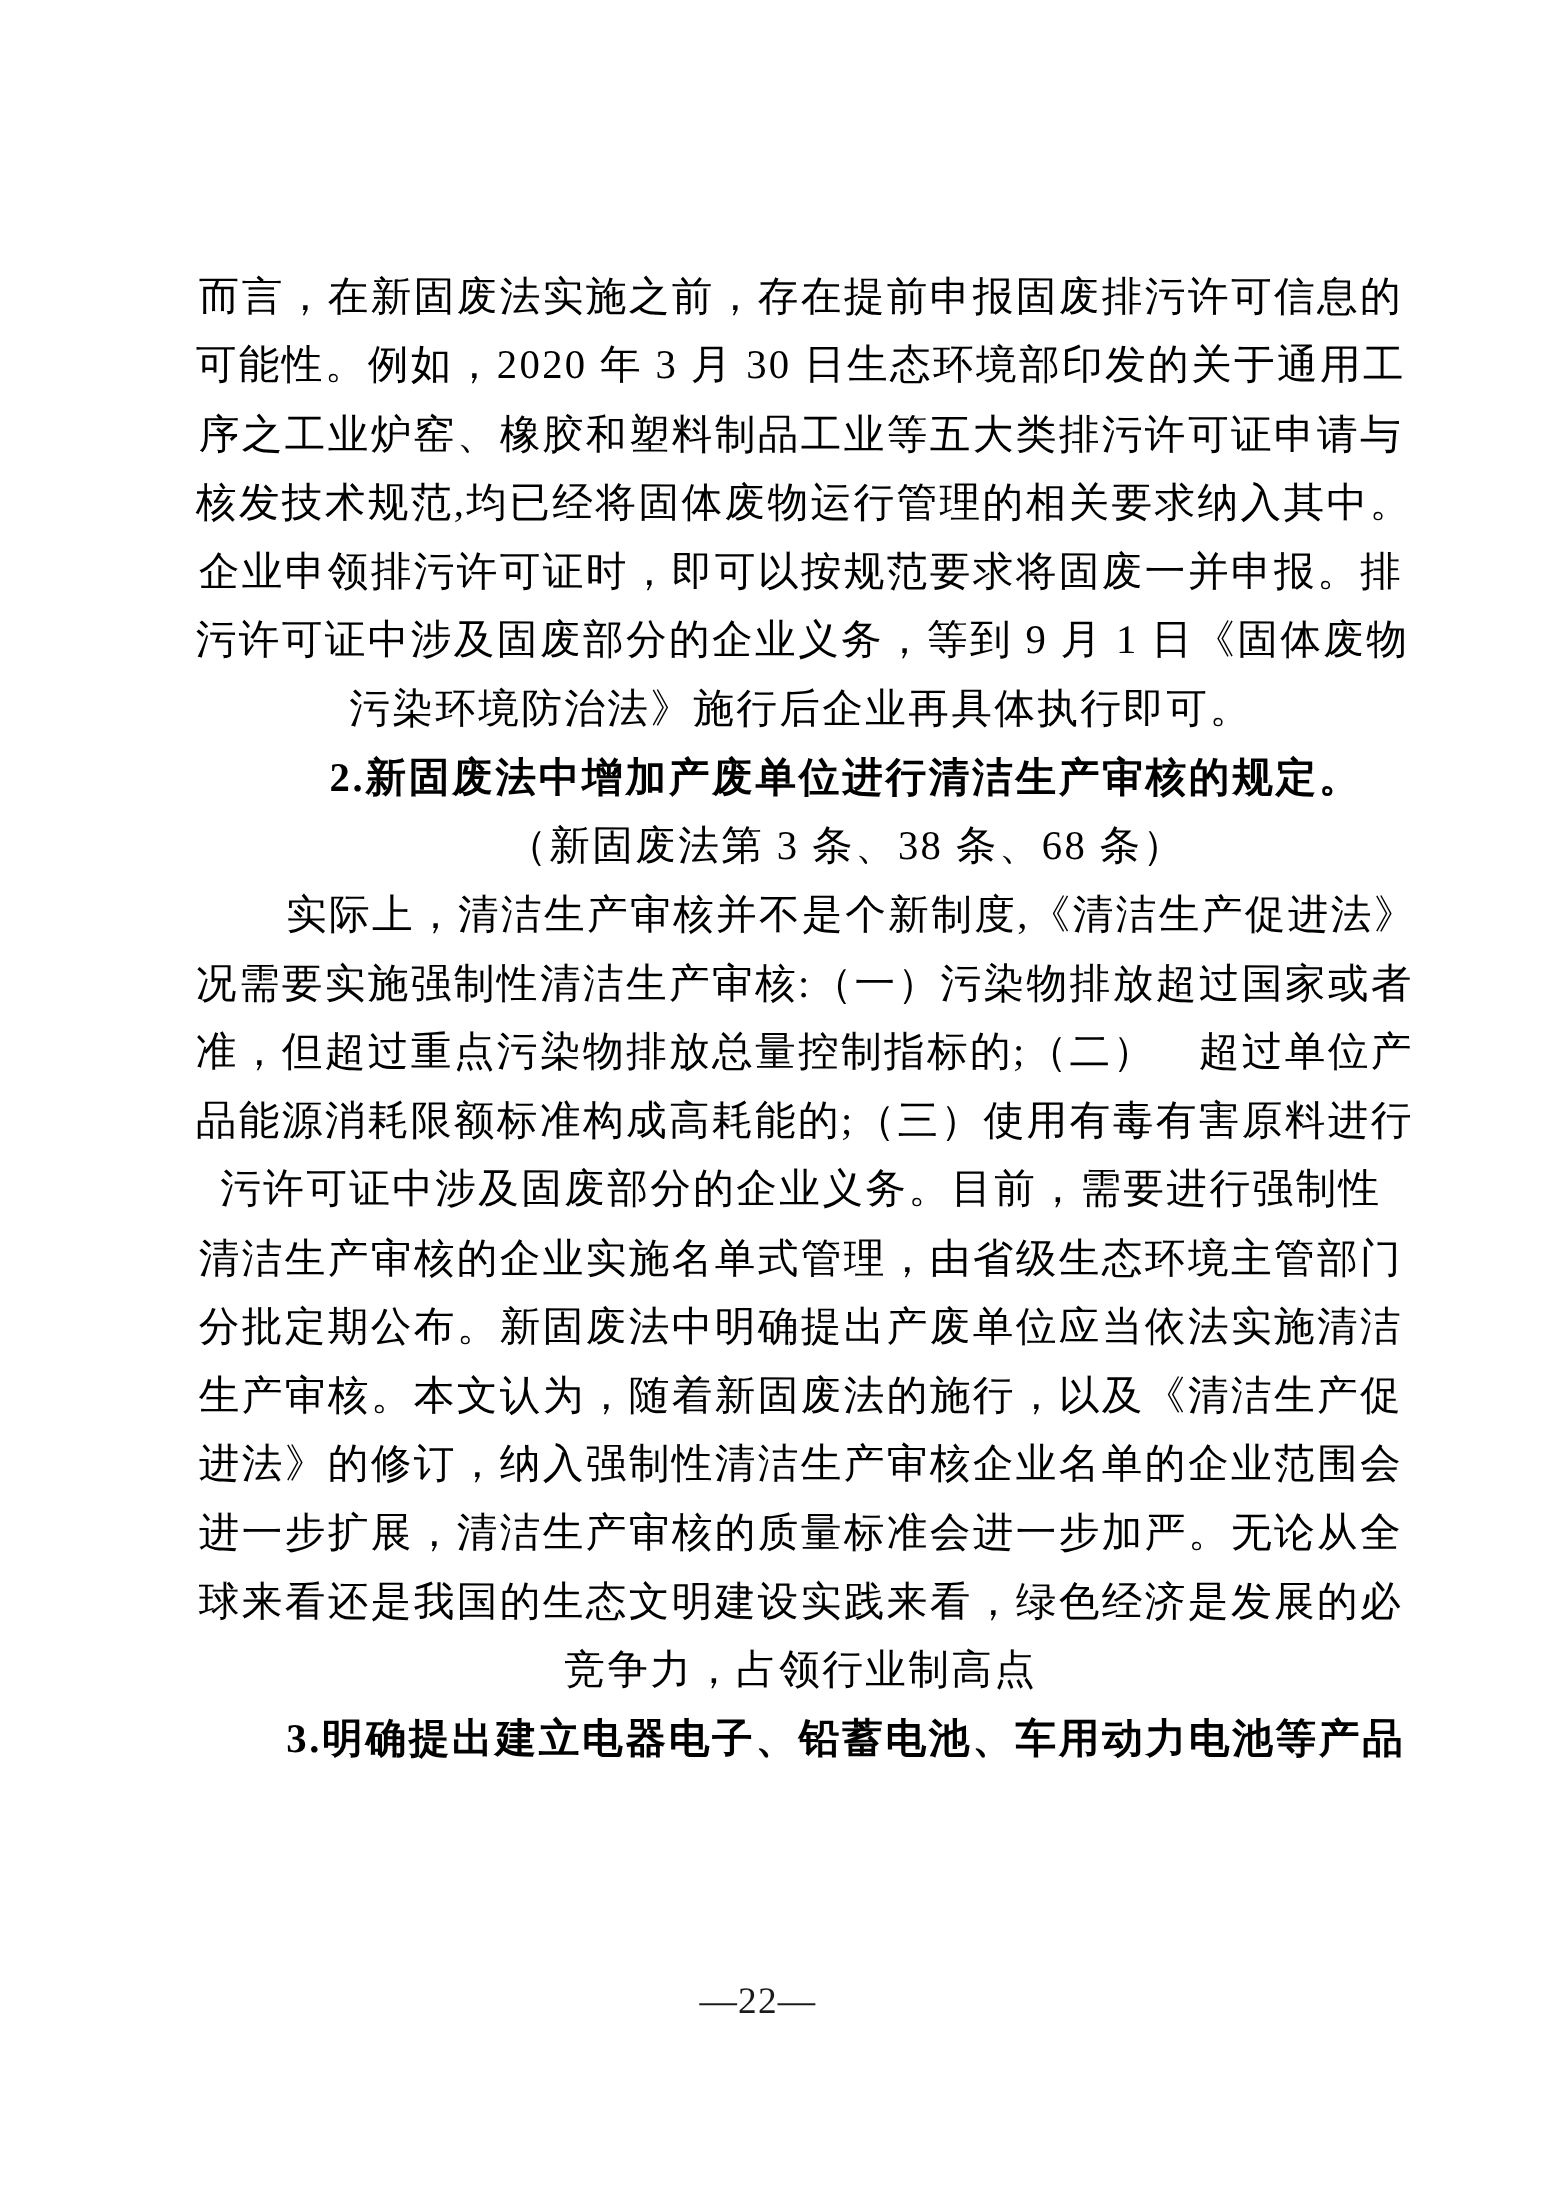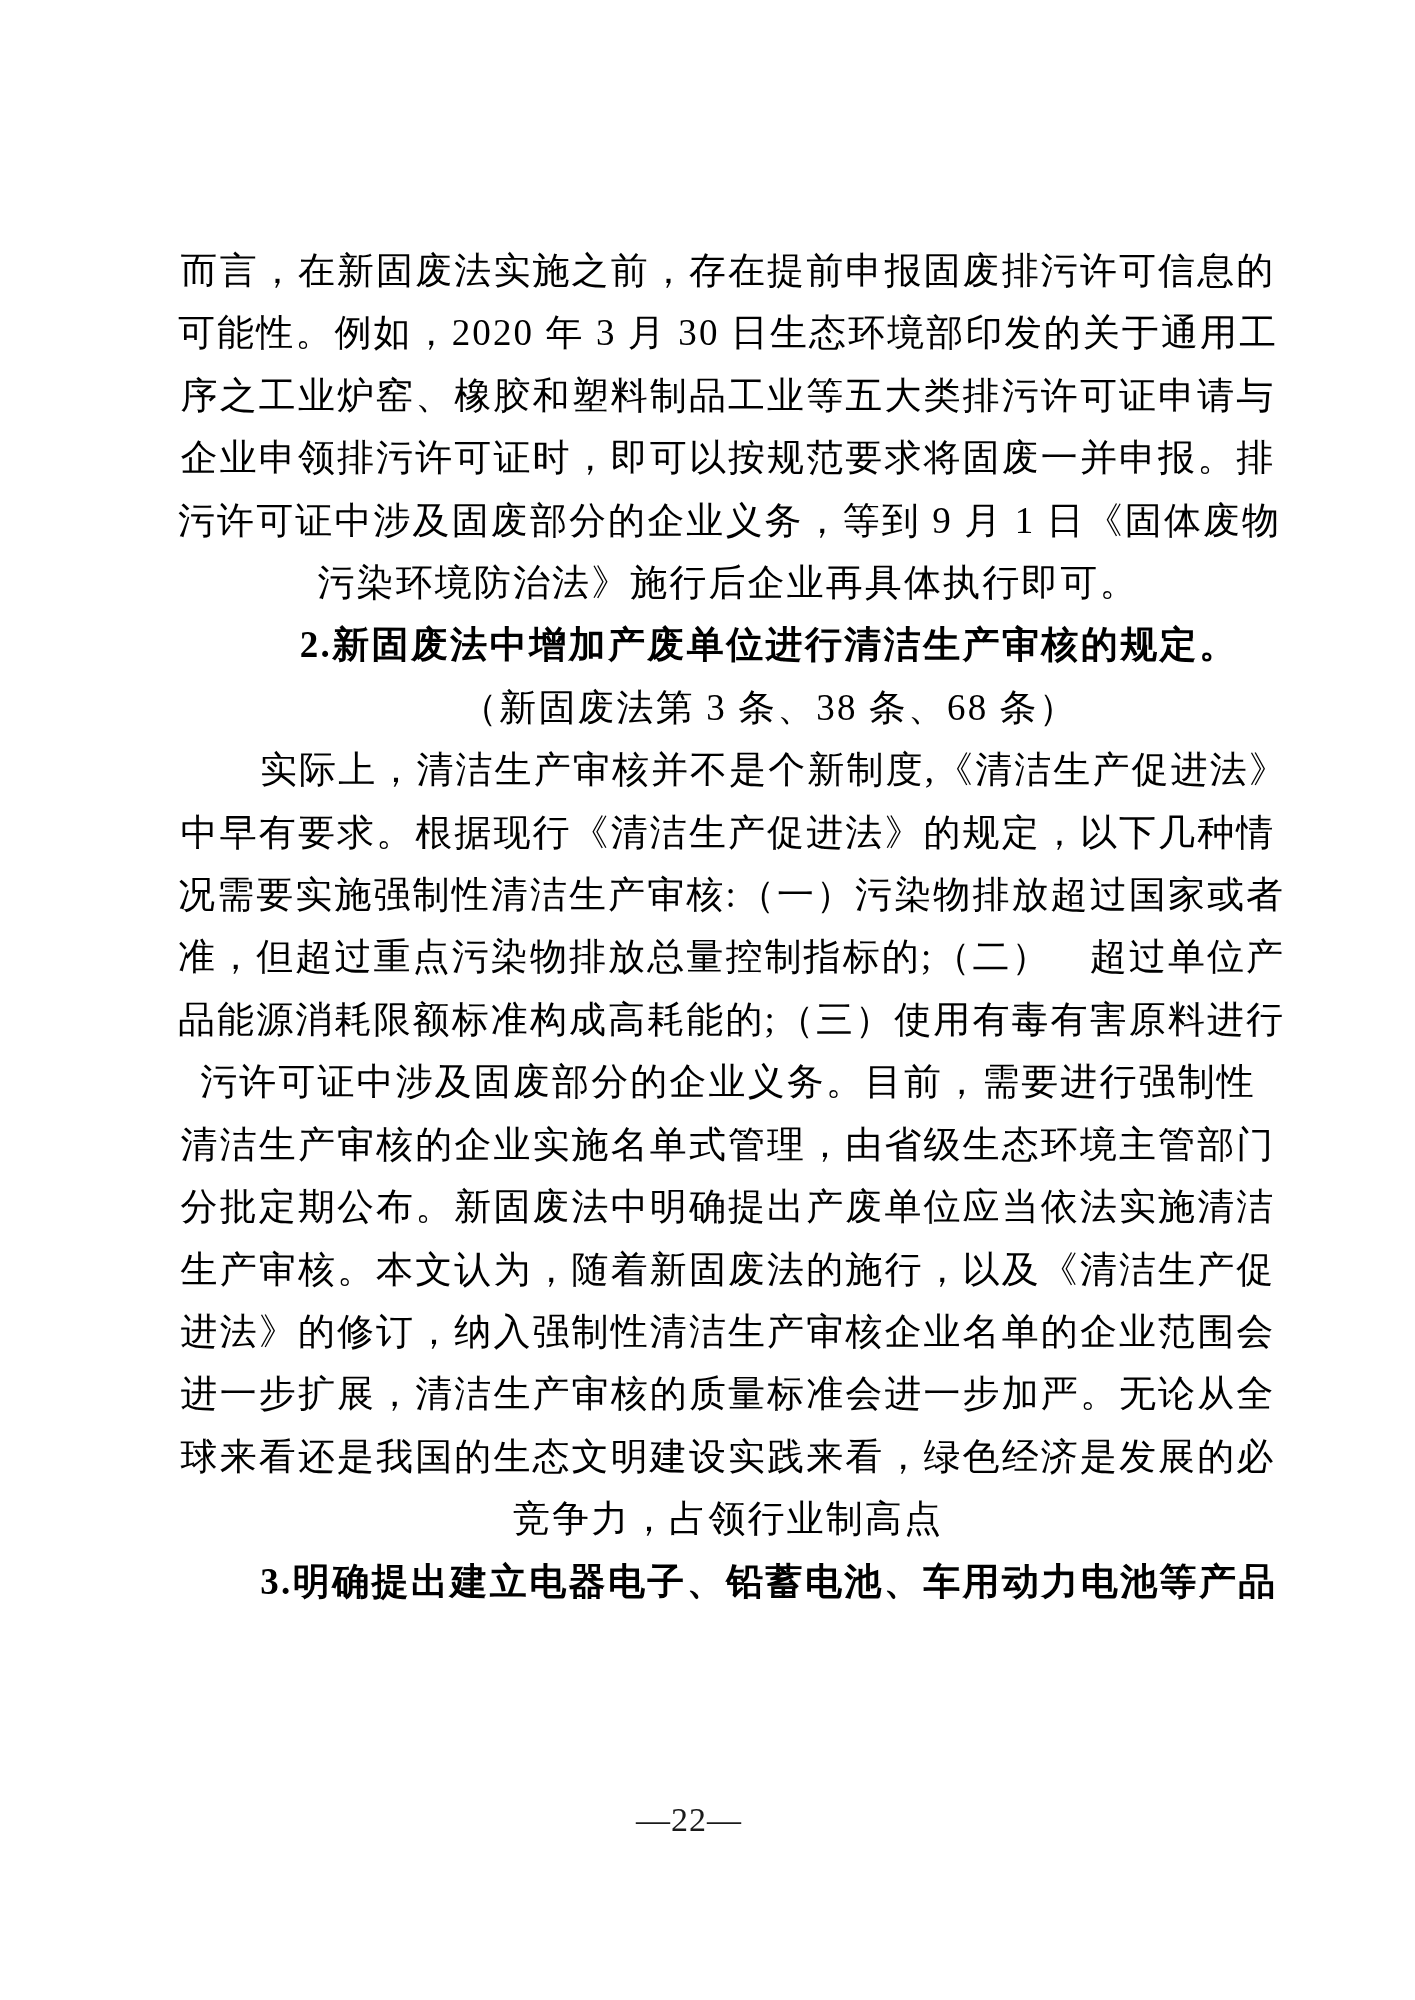--- a/index.html
+++ b/index.html
@@ -50,29 +50,29 @@
 </style>
 </head>
 <body>
 
 <div class="page">
   <div class="page-body">
 
     <div class="tline">而言，在新固废法实施之前，存在提前申报固废排污许可信息的</div>
     <div class="tline">可能性。例如，2020 年 3 月 30 日生态环境部印发的关于通用工</div>
     <div class="tline">序之工业炉窑、橡胶和塑料制品工业等五大类排污许可证申请与</div>
+    <div class="tline">核发技术规范,均已经将固体废物运行管理的相关要求纳入其中。</div>
     <div class="tline">企业申领排污许可证时，即可以按规范要求将固废一并申报。排</div>
     <div class="tline">污许可证中涉及固废部分的企业义务，等到 9 月 1 日《固体废物</div>
     <div class="tline">污染环境防治法》施行后企业再具体执行即可。</div>
 
     <div class="tline indent bold">2.新固废法中增加产废单位进行清洁生产审核的规定。</div>
     <div class="tline indent">（新固废法第 3 条、38 条、68 条）</div>
 
     <div class="tline indent">实际上，清洁生产审核并不是个新制度,《清洁生产促进法》</div>
-    <div class="tline">中早有要求。根据现行《清洁生产促进法》的规定，以下几种情</div>
     <div class="tline">况需要实施强制性清洁生产审核:（一）污染物排放超过国家或者</div>
     <div class="tline">准，但超过重点污染物排放总量控制指标的;（二）　超过单位产</div>
     <div class="tline">品能源消耗限额标准构成高耗能的;（三）使用有毒有害原料进行</div>
     <div class="tline">污许可证中涉及固废部分的企业义务。目前，需要进行强制性</div>
     <div class="tline">清洁生产审核的企业实施名单式管理，由省级生态环境主管部门</div>
     <div class="tline">分批定期公布。新固废法中明确提出产废单位应当依法实施清洁</div>
     <div class="tline">生产审核。本文认为，随着新固废法的施行，以及《清洁生产促</div>
     <div class="tline">进法》的修订，纳入强制性清洁生产审核企业名单的企业范围会</div>
     <div class="tline">进一步扩展，清洁生产审核的质量标准会进一步加严。无论从全</div>
     <div class="tline">球来看还是我国的生态文明建设实践来看，绿色经济是发展的必</div>

